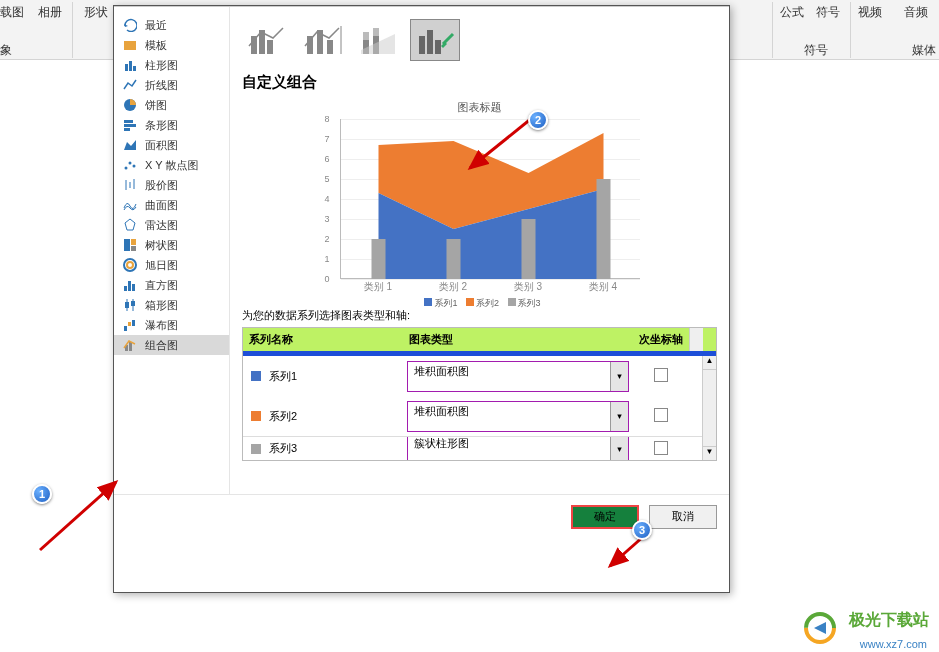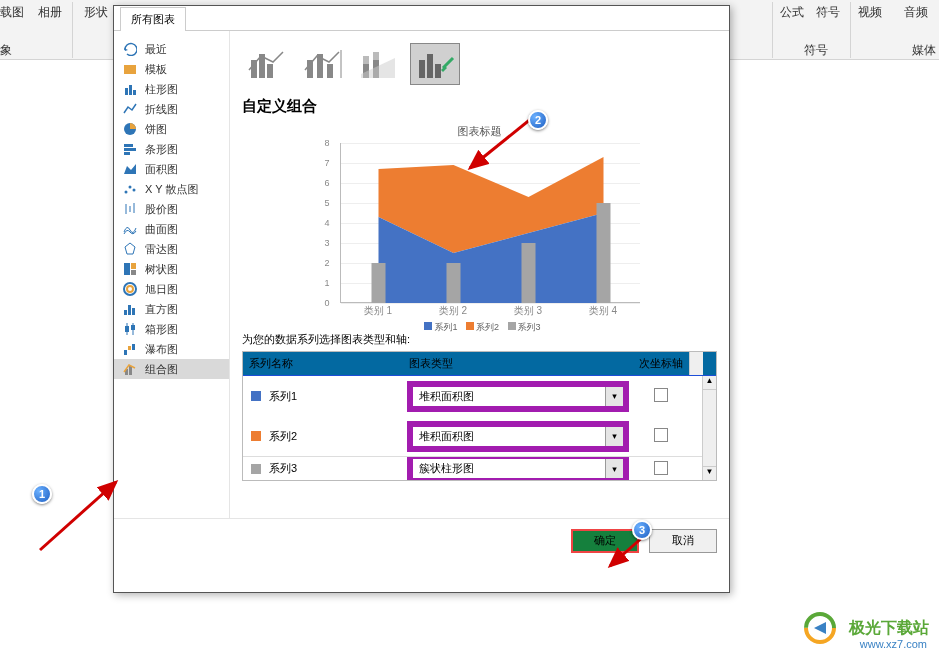--- a/index.html
+++ b/index.html
@@ -34,46 +34,46 @@
 .chart-title { text-align: center; font-size: 11px; color: #555; margin-bottom: 4px; }
 .plot { position: relative; width: 300px; height: 160px; margin-left: 20px; border-left: 1px solid #bbb; border-bottom: 1px solid #bbb; }
 .grid-line { position: absolute; left: 0; right: 0; border-top: 1px solid #eee; }
 .y-label { position: absolute; left: -16px; font-size: 9px; color: #888; transform: translateY(-50%); }
 .x-label { position: absolute; bottom: -16px; font-size: 10px; color: #888; transform: translateX(-50%); }
 .legend { text-align: center; font-size: 9px; color: #666; margin-top: 18px; }
 .leg-sw { display: inline-block; width: 8px; height: 8px; margin: 0 2px 0 6px; }
 
 .series-label { font-size: 11px; margin: 6px 0 4px; }
 .series-table { border: 1px solid #bbb; font-size: 11px; }
-.st-head { display: flex; background: #0369a1; border-bottom: 1px solid #1d4ed8; }
+.st-head { display: flex; background: #bef264; border-bottom: 5px solid #1d4ed8; font-weight: bold; }
 .st-head > div { padding: 4px 6px; }
 .st-col-name { width: 160px; }
 .st-col-type { width: 230px; }
 .st-col-axis { width: 56px; text-align: right; }
 .st-scroll { width: 14px; background: #efefef; border-left: 1px solid #ccc; }
 .st-body { height: 104px; overflow: hidden; position: relative; }
 .st-row { display: flex; align-items: center; height: 40px; }
 .st-row .name { width: 160px; padding-left: 8px; display: flex; align-items: center; gap: 8px; }
 .sw { width: 10px; height: 10px; }
 .st-row .type { width: 230px; padding: 0 4px; }
-.combo { display: flex; border: 6px solid #a21caf; height: 31px; }
+.combo { display: flex; border: 1px solid #a21caf; height: 31px; }
 .combo-text { flex: 1; padding: 2px 6px; font-size: 11px; }
 .combo-btn { width: 18px; background: #e5e5e5; border-left: 1px solid #999; display: flex; align-items: center; justify-content: center; font-size: 9px; }
 .st-row .axis { width: 56px; text-align: center; }
 .chk { width: 14px; height: 14px; border: 1px solid #888; display: inline-block; }
 .st-body .st-scroll { position: absolute; right: 0; top: 0; bottom: 0; }
 
 .dialog-footer { height: 44px; display: flex; align-items: center; justify-content: flex-end; padding: 0 12px; gap: 10px; border-top: 1px solid #e5e5e5; }
 .btn { min-width: 68px; height: 24px; border: 1px solid #999; background: #f0f0f0; font-size: 11px; cursor: pointer; }
 .btn.primary { border: 2px solid #ef4444; background: #15803d; }
 
 .badge { position: absolute; width: 20px; height: 20px; border-radius: 50%; background: radial-gradient(circle at 30% 30%, #6ab0ff, #1e5fc2); border: 2px solid #fff; box-shadow: 0 1px 3px rgba(0,0,0,0.5); color: #fff; font-size: 11px; font-weight: bold; display: flex; align-items: center; justify-content: center; z-index: 50; }
 .arrow { position: absolute; z-index: 49; pointer-events: none; }
 
-.watermark { position: absolute; right: 10px; bottom: 6px; display: flex; align-items: center; gap: 11px; }
+.watermark { position: absolute; right: 10px; bottom: 6px; display: flex; align-items: flex-start; gap: 11px; }
 .wm-text { font-size: 16px; color: #5aa838; font-weight: bold; }
 .wm-url { font-size: 11px; color: #3a82c4; position: absolute; right: 12px; bottom: 2px; }
 </style>
 </head>
 <body>
 
 <div class="ribbon-bg">
   <div class="ribbon-item" style="left:0; top:4px">载图</div>
   <div class="ribbon-item" style="left:38px; top:4px">相册</div>
   <div class="ribbon-sep" style="left:72px"></div>
@@ -84,23 +84,20 @@
   <div class="ribbon-item" style="left:780px; top:4px">公式</div>
   <div class="ribbon-item" style="left:816px; top:4px">符号</div>
   <div class="ribbon-sep" style="left:850px"></div>
   <div class="ribbon-item" style="left:858px; top:4px">视频</div>
   <div class="ribbon-item" style="left:904px; top:4px">音频</div>
   <div class="ribbon-item" style="left:804px; top:42px">符号</div>
   <div class="ribbon-item" style="left:912px; top:42px">媒体</div>
 </div>
 
 <div class="dialog">
-  <div class="tab-strip">
-    <div class="tab">所有图表</div>
-  </div>
   <div class="dialog-body">
     <div class="sidebar" id="sidebar">
         <div class="side-item">
           <span class="side-icon">
             <svg width="14" height="14">
               <path d="M2,8 A6,6 0 1,1 4,12" stroke="#2e75b6" fill="none" stroke-width="1.5"></path>
               <path d="M1,6 L2,9 L5,8" fill="#2e75b6"></path>
             </svg>
           </span>
           <span>最近</span>

